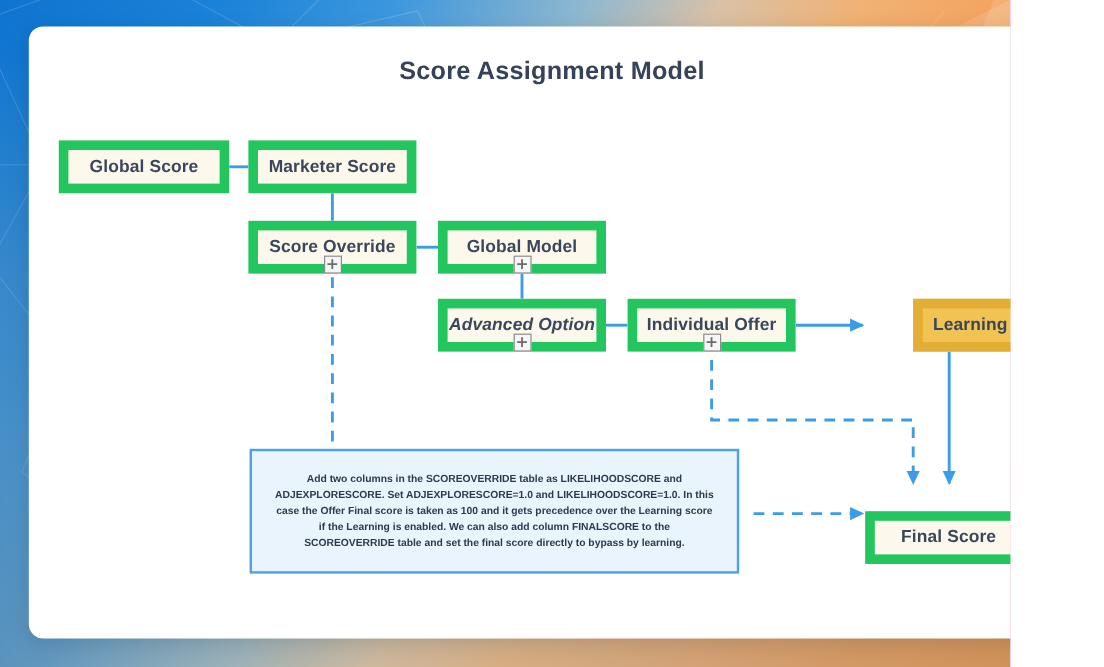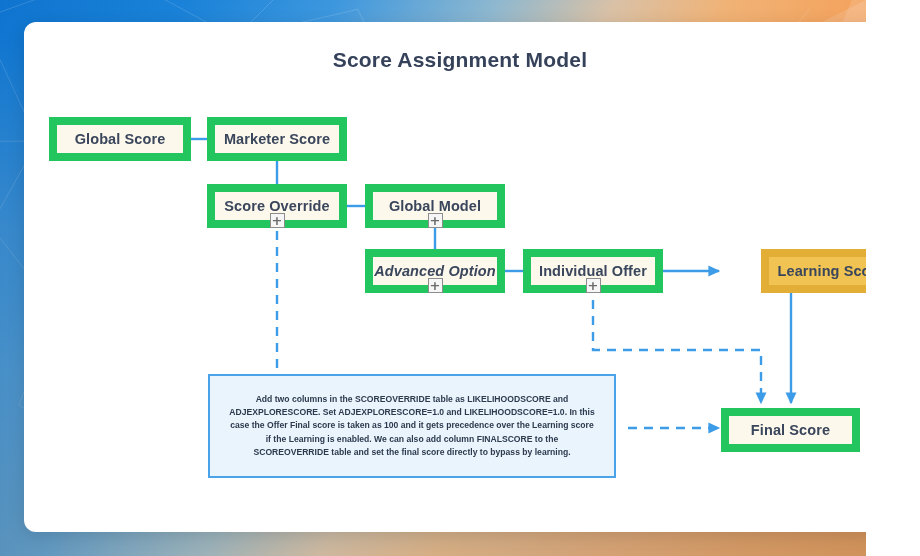--- a/index.html
+++ b/index.html
@@ -10,21 +10,20 @@
     overflow: hidden;
     font-family: "Liberation Sans", sans-serif;
   }
 
   #stage {
     position: relative;
     width: 842px;
     height: 556px;
     overflow: hidden;
     background: #f0abfc;
-    padding-left: 24px;
   }
 
   
   #bg-gradient {
     position: absolute;
     inset: 0;
     background:
       linear-gradient(118deg,
         #0f74cf 0%,
         #1a82d8 16%,
@@ -255,21 +254,21 @@
 
     <div class="node" style="left:523px; top:249px; width:140px; height:44px;">
       <span>Individual Offer</span>
       <span class="plus">+</span>
     </div>
 
     <div class="node filled" style="left:721px; top:249px; width:140px; height:44px;margin-left:40px;">
       <span>Learning Score</span>
     </div>
 
-    <div class="node" style="left:721px; top:408px; width:139px; height:44px;">
+    <div class="node" style="left:721px; top:426px; width:139px; height:44px;">
       <span>Final Score</span>
     </div>
 
     <div id="note">
       <div id="note-text">Add two columns in the SCOREOVERRIDE table as  LIKELIHOODSCORE and ADJEXPLORESCORE. Set ADJEXPLORESCORE=1.0 and LIKELIHOODSCORE=1.0. In this case the Offer Final score is taken as 100 and it gets precedence over the Learning score if the Learning is enabled. We can also add column FINALSCORE to the SCOREOVERRIDE table and set the final score directly to bypass by learning.</div>
     </div>
 
   </div>
 </div>
 

